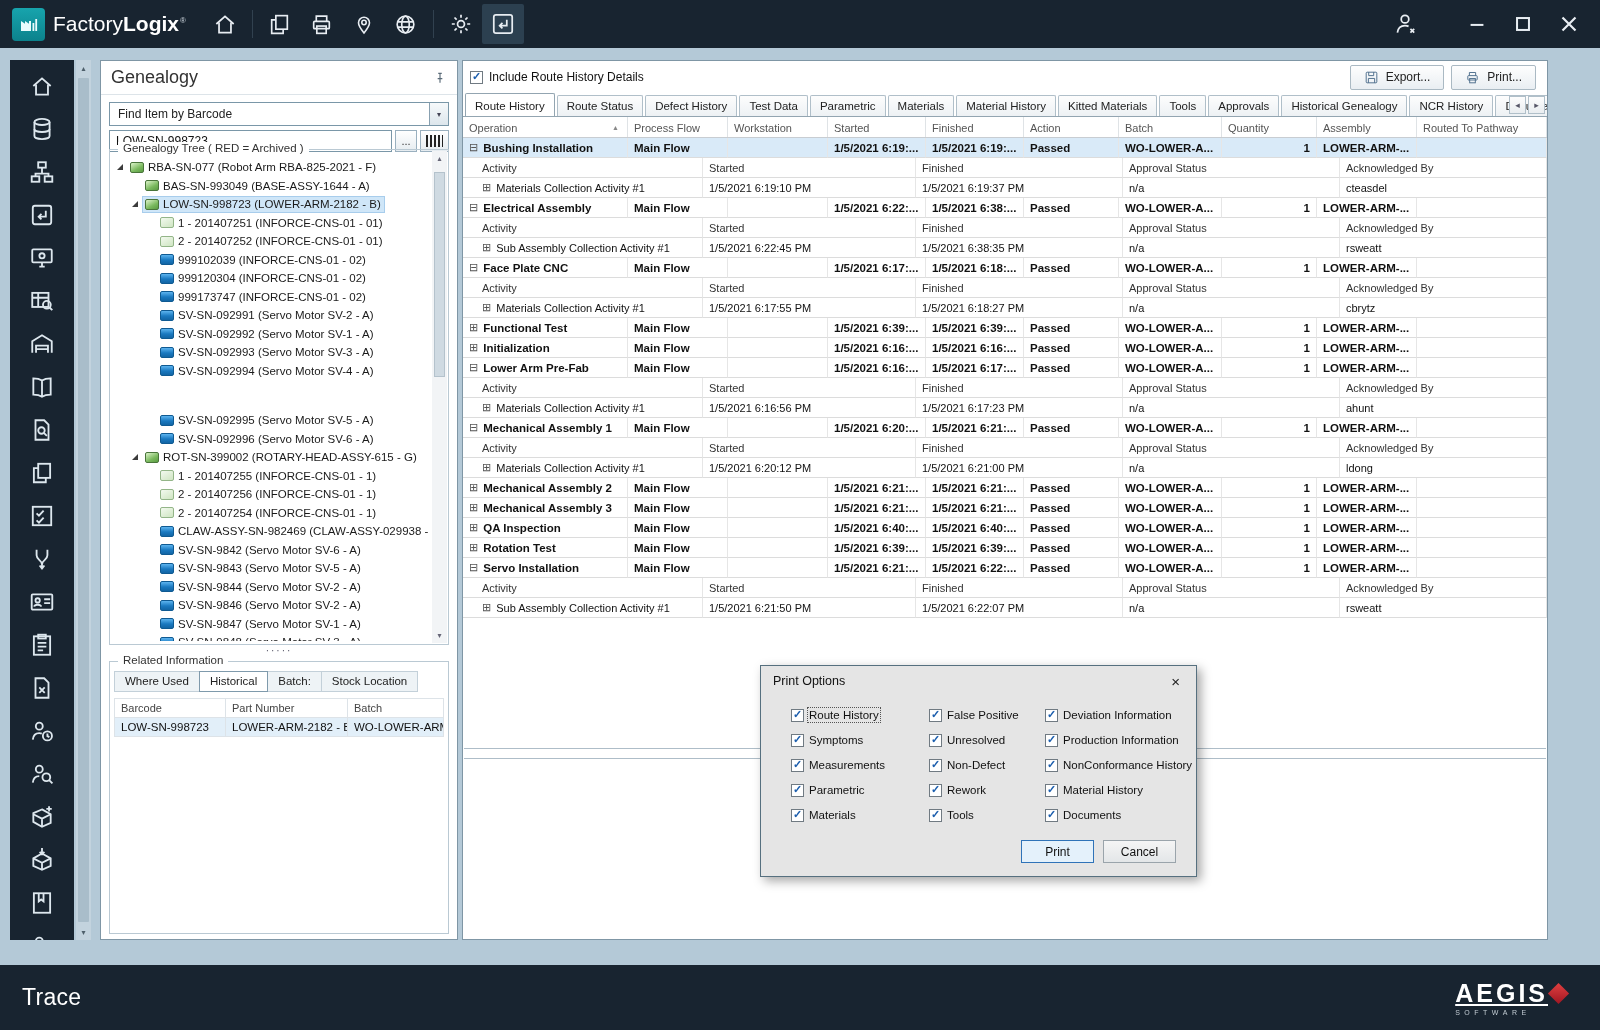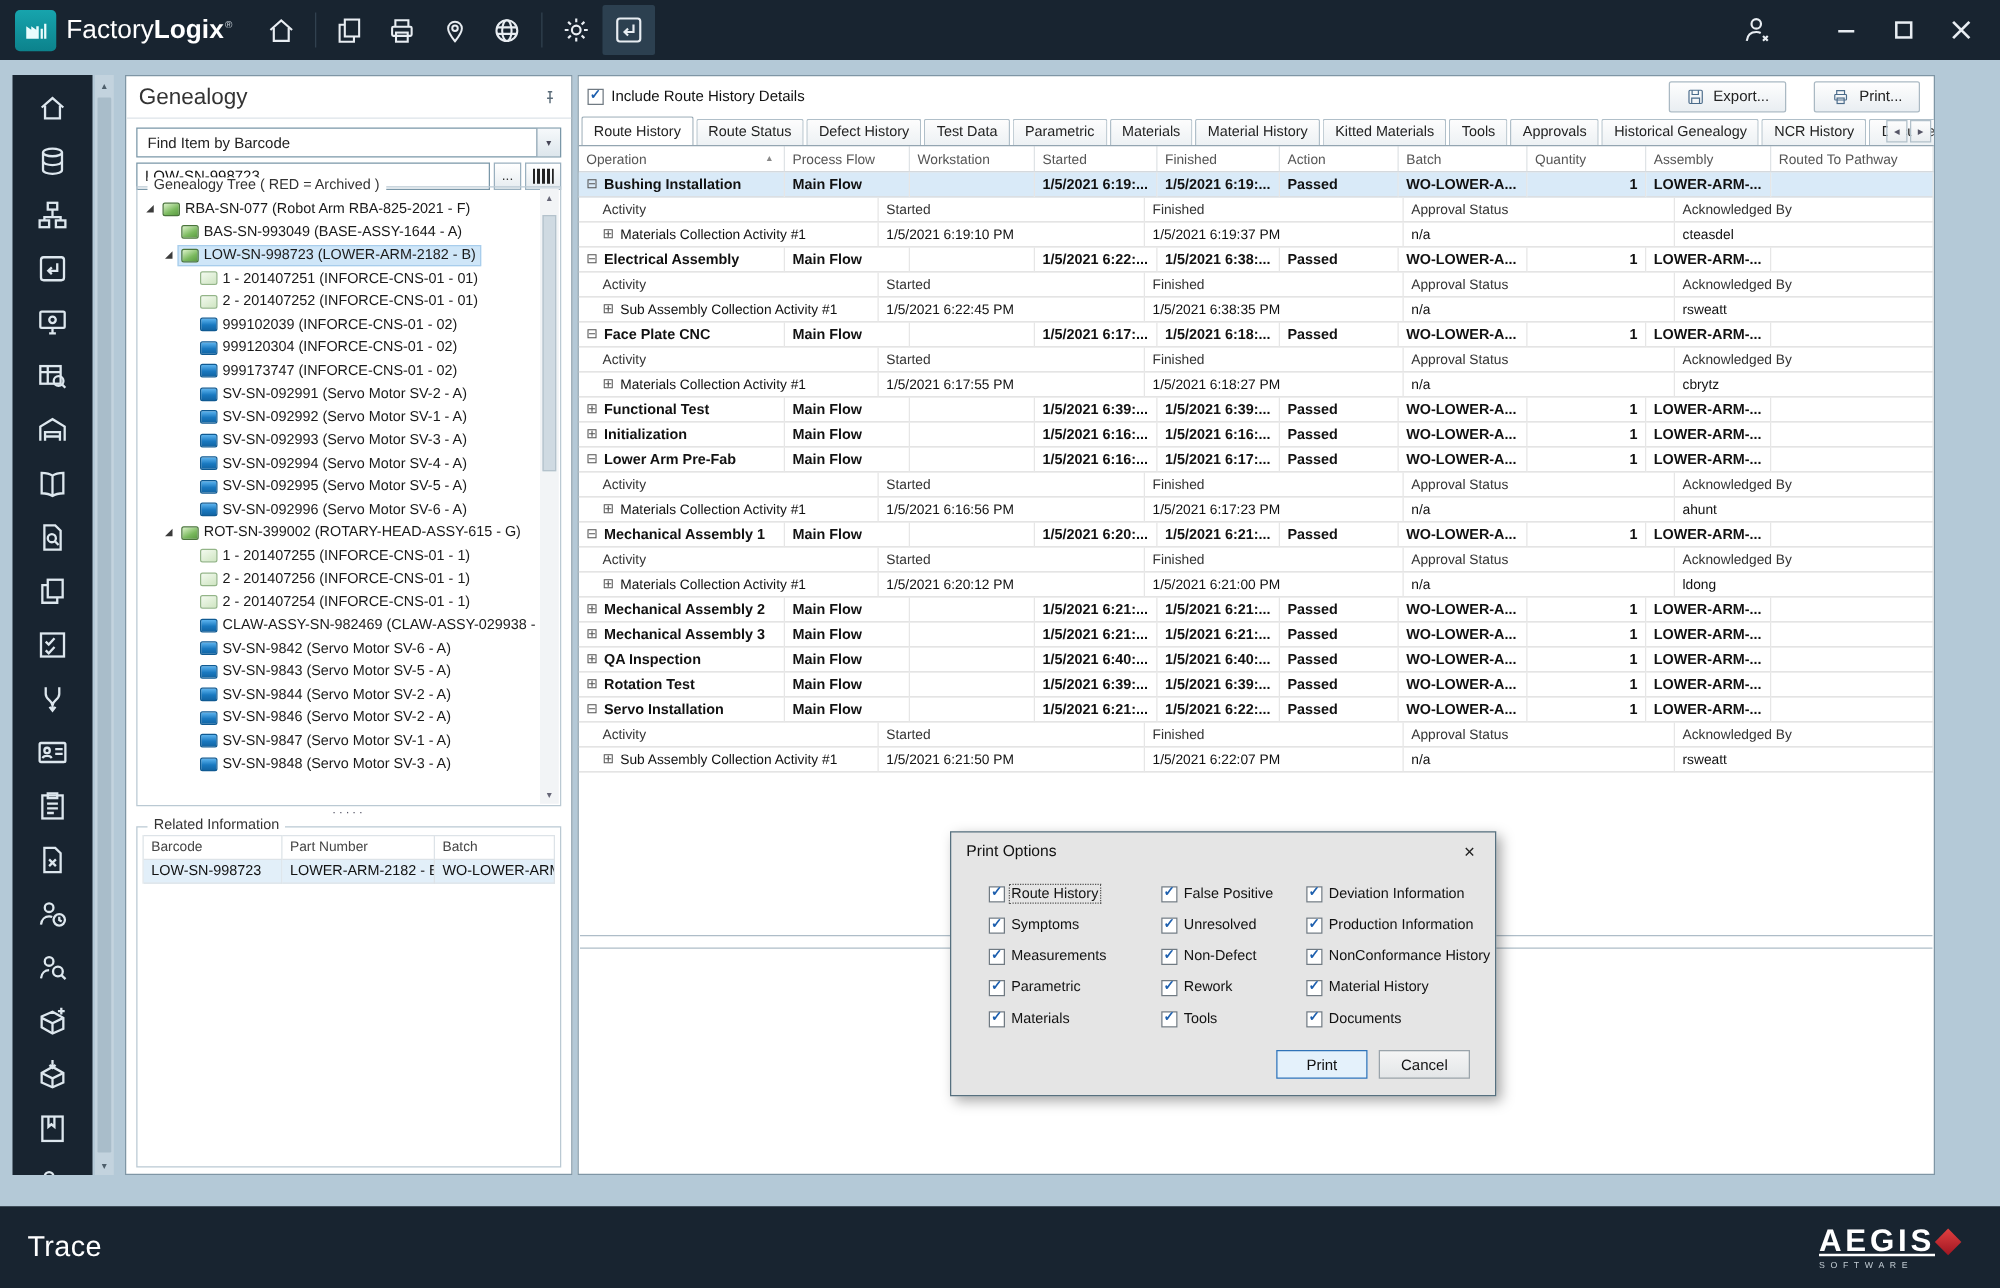--- a/index.html
+++ b/index.html
@@ -71,21 +71,21 @@
   .rel-head .rcell{border-top:1px solid #dde3e8;}
   .rel-row .rcell{font-size:11.5px;color:#111;background:#e2eff9;}
 
   
   .main{left:462px;right:52px;}
   .mp-toolbar{height:32px;display:flex;align-items:center;padding:0 7px;}
   .chk{display:flex;align-items:center;gap:6px;}
   .cb{width:13px;height:13px;border:1px solid #707a82;background:#fff;display:flex;align-items:center;justify-content:center;flex:none;}
   .tick{font-size:11px;font-weight:bold;color:#1d5fae;line-height:1;margin-top:-1px;}
   .chk-label{font-size:12px;color:#111;}
-  .tb-btns{margin-left:auto;display:flex;gap:22px;padding-right:4px;}
+  .tb-btns{margin-left:auto;display:flex;gap:7px;padding-right:4px;}
   .tb-btn{height:25px;display:flex;align-items:center;gap:7px;padding:0 13px;border:1px solid #aab9c3;border-radius:2px;background:linear-gradient(#fefefe,#e9eef2);font-size:12px;color:#222;}
   .tb-btn svg{stroke:#4a6b8a;fill:none;stroke-width:1.5;}
 
   .mp-tabs{position:relative;display:flex;align-items:flex-end;height:24px;padding:0 44px 0 2px;border-bottom:1px solid #93a5b1;overflow:hidden;}
   .mp-tab{flex:none;height:21px;display:flex;align-items:center;padding:0 9px;margin-right:2px;border:1px solid #b0bfc9;border-bottom:none;border-radius:2px 2px 0 0;background:linear-gradient(#fdfdfd,#edf1f4);font-size:11.5px;color:#222;white-space:nowrap;}
   .mp-tab.active{background:#fff;height:24px;margin-bottom:-1px;border-color:#93a5b1;z-index:2;}
   .tab-scrolls{position:absolute;right:2px;bottom:2px;display:flex;gap:2px;z-index:3;}
   .ts-btn{width:17px;height:18px;border:1px solid #b0bfc9;background:linear-gradient(#fdfdfd,#e9edf0);display:flex;align-items:center;justify-content:center;font-size:9px;color:#556;}
 
   .grid10{display:grid;grid-template-columns:165px 100px 100px 98px 98px 95px 103px 95px 100px 1fr;}
@@ -456,21 +456,21 @@
                 <span class="tl">SV-SN-092993 (Servo Motor SV-3 - A)</span>
               </span>
             </div>
             <div class="tree-row" style="padding-left: 32px;">
               <span class="tw"></span>
               <span class="hl">
                 <span class="node-ic blue"></span>
                 <span class="tl">SV-SN-092994 (Servo Motor SV-4 - A)</span>
               </span>
             </div>
-            <div class="tree-row" style="padding-left: 32px;">
+            <div class="tree-row" style="padding-left: 32px; margin-top: 31px;">
               <span class="tw"></span>
               <span class="hl">
                 <span class="node-ic blue"></span>
                 <span class="tl">SV-SN-092995 (Servo Motor SV-5 - A)</span>
               </span>
             </div>
             <div class="tree-row" style="padding-left: 32px;">
               <span class="tw"></span>
               <span class="hl">
                 <span class="node-ic blue"></span>
@@ -557,20 +557,26 @@
           </div>
         <div class="vscroll">
           <div class="vs-arrow">▴</div>
           <div class="vs-thumb"></div>
           <div class="vs-arrow vd">▾</div>
         </div>
       </div>
       <div class="splitter">·····</div>
       <div class="groupbox rel-box">
         <span class="gb-label">Related Information</span>
+        <div class="rel-tabs" id="relTabs">
+            <div class="rel-tab">Where Used</div>
+            <div class="rel-tab active">Historical</div>
+            <div class="rel-tab">Batch:</div>
+            <div class="rel-tab">Stock Location</div>
+          </div>
         <div class="rel-table">
           <div class="rel-head" id="relHead">
               <div class="rcell">Barcode</div>
               <div class="rcell">Part Number</div>
               <div class="rcell">Batch</div>
             </div>
           <div id="relRows">
               <div class="rel-row">
                 <div class="rcell">LOW-SN-998723</div>
                 <div class="rcell">LOWER-ARM-2182 - B</div>

